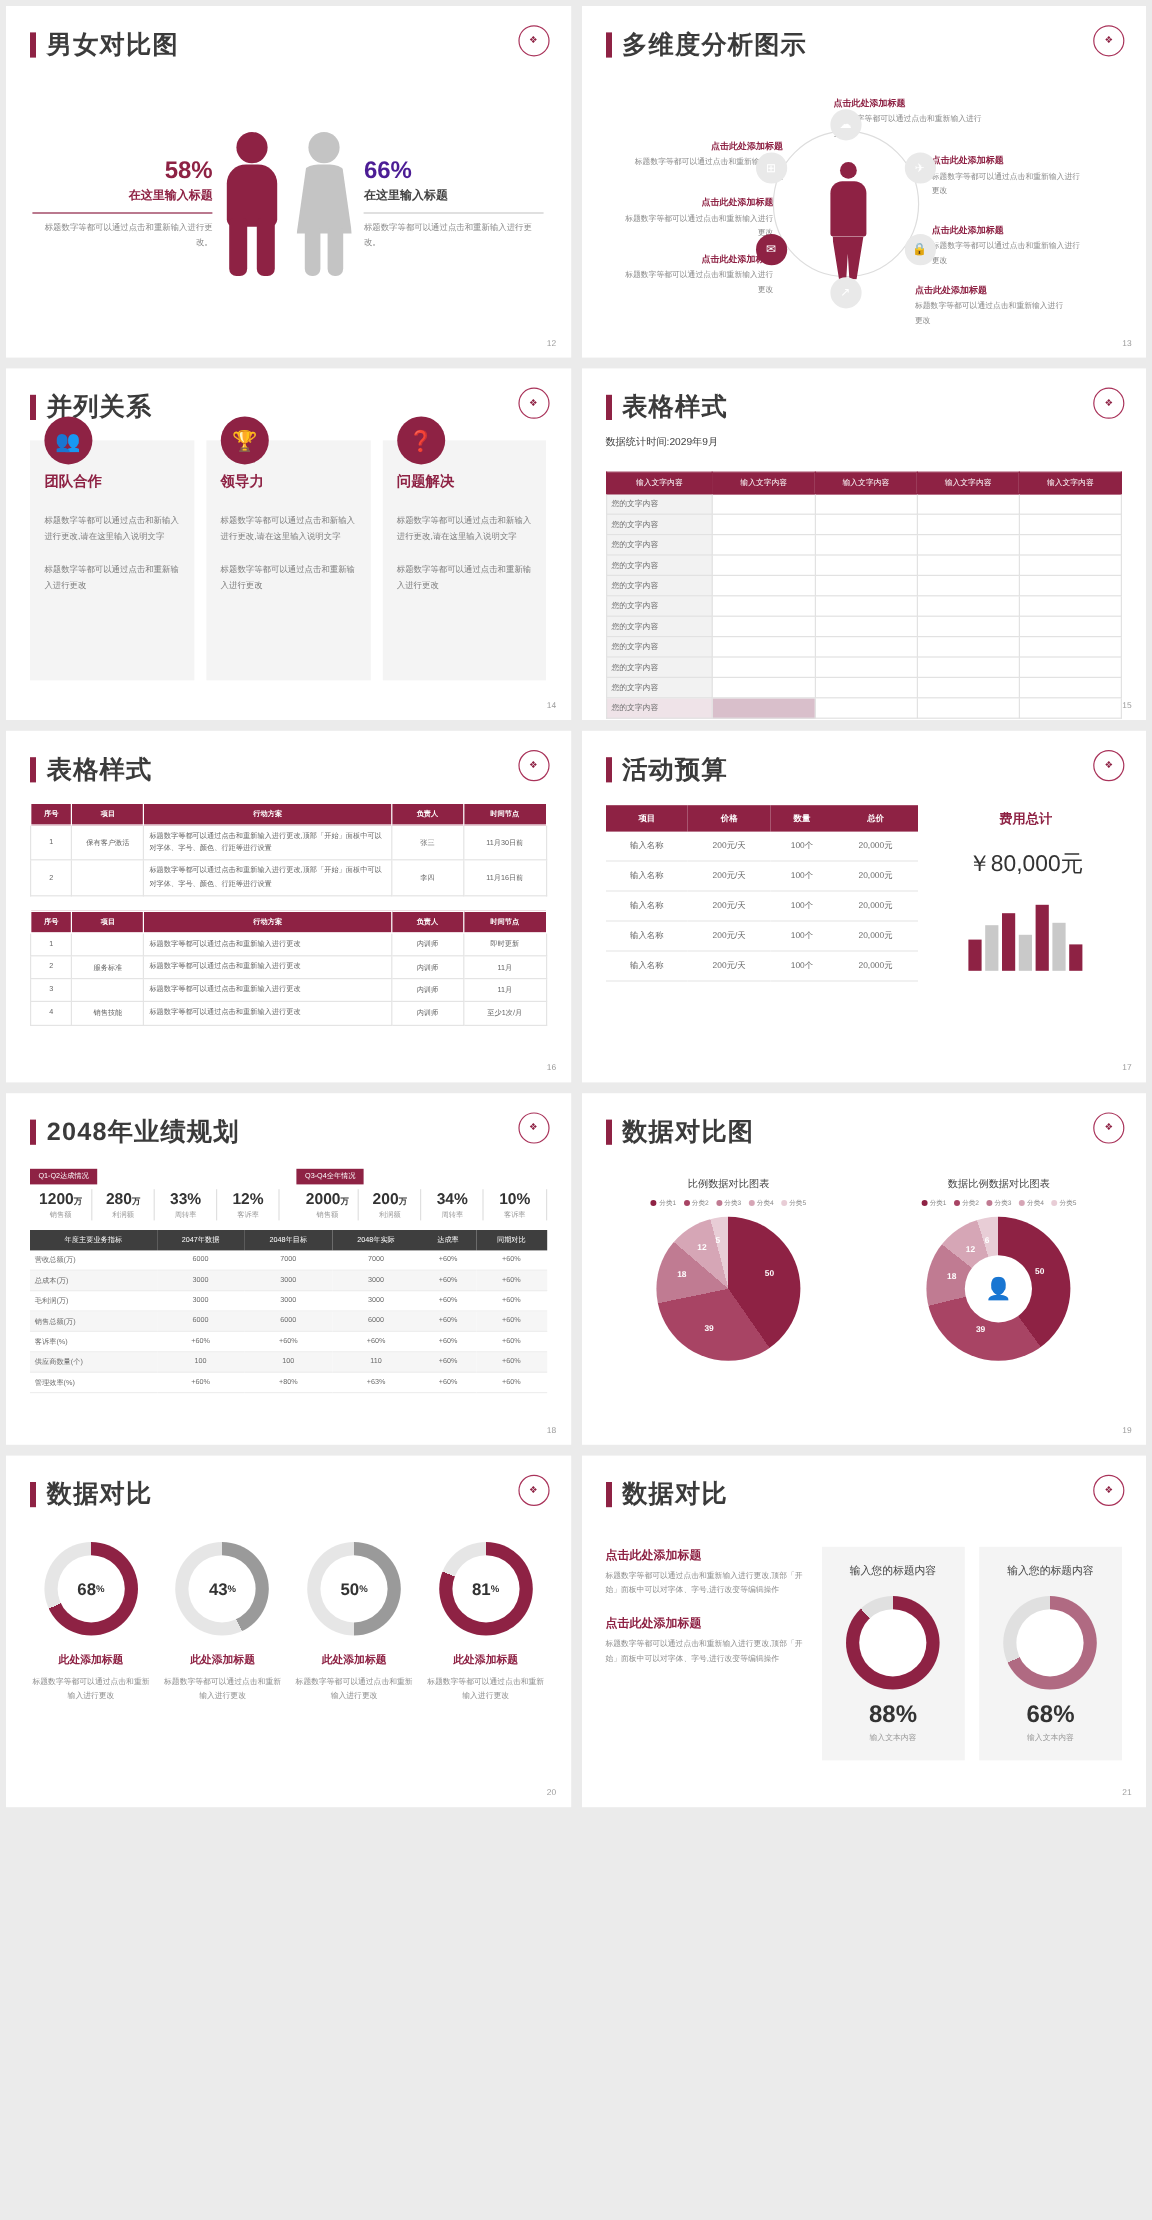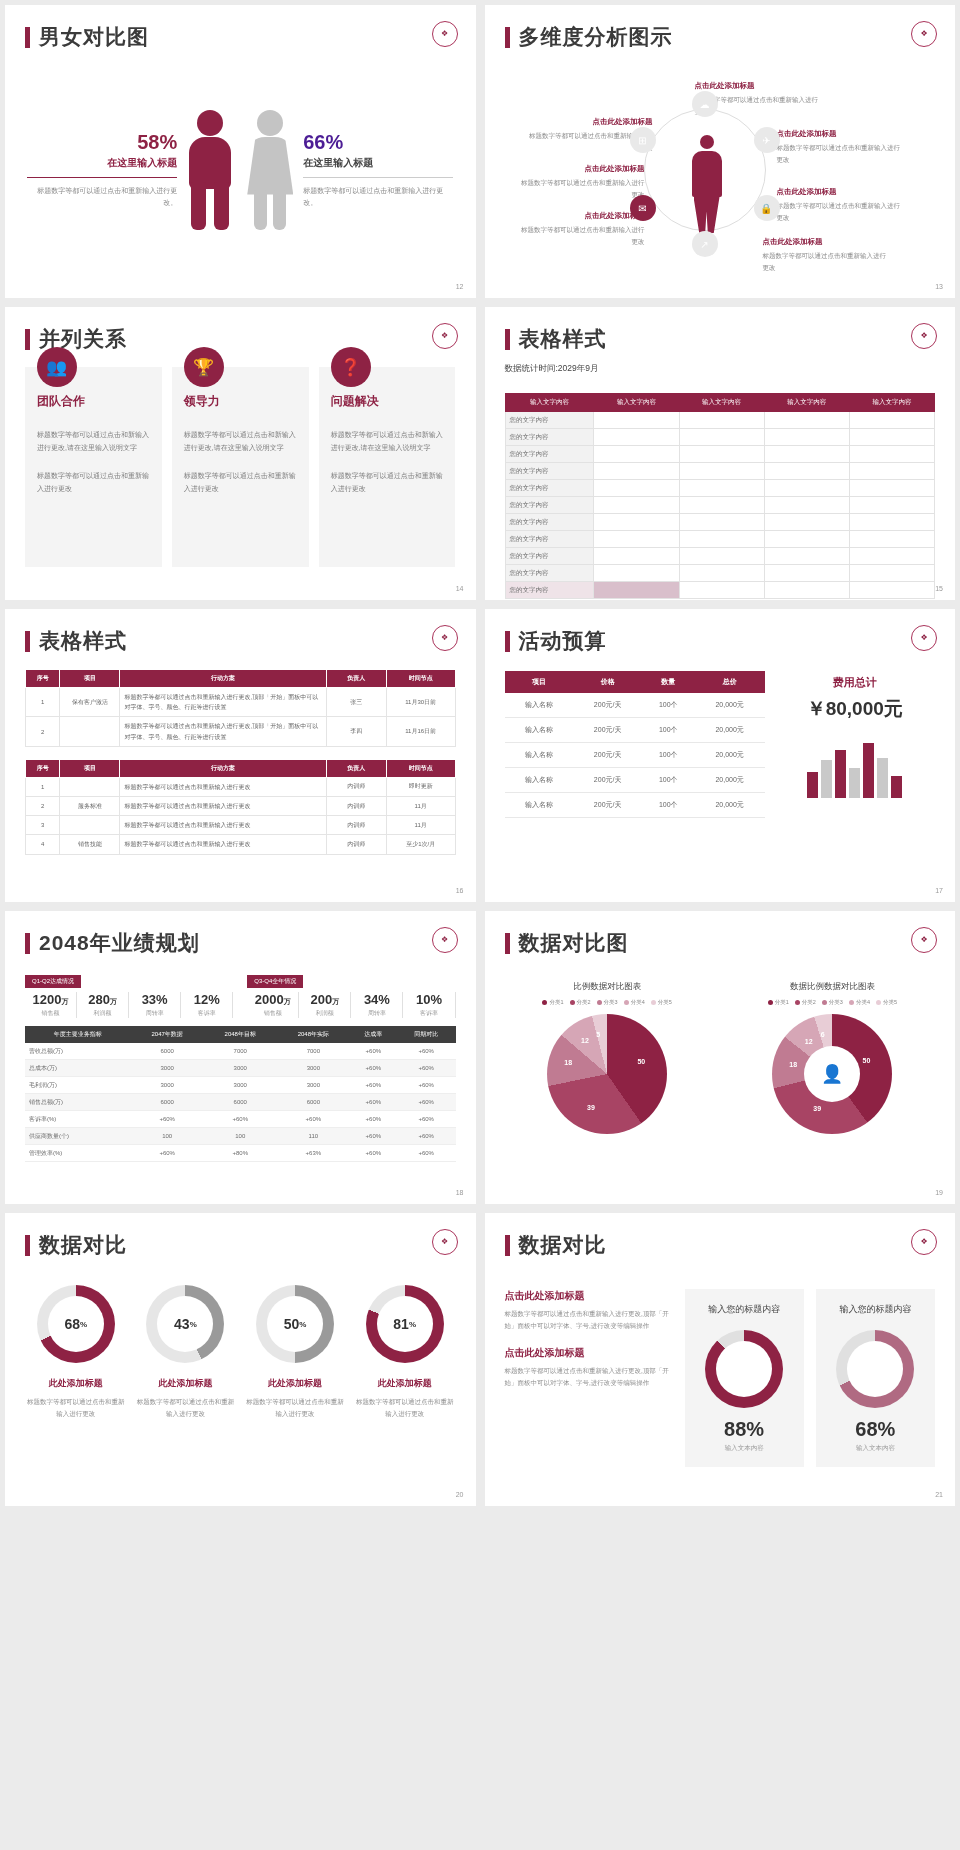--- a/index.html
+++ b/index.html
@@ -128,21 +128,21 @@
   table.t16 td { border: 1px solid #e4e4e4; padding: 4px 4px; color: #666; text-align: center; }
   table.t16 td.ln { text-align: left; line-height: 1.7; }
 
   
   .s17-row { display: flex; gap: 10px; margin-top: 16px; }
   table.t17 { border-collapse: collapse; font-size: 7px; width: 260px; }
   table.t17 th { background: #8e2244; color: #fff; padding: 6px 4px; font-weight: bold; }
   table.t17 td { border-bottom: 1px solid #e8e8e8; padding: 7px 6px; color: #666; text-align: center; }
   .s17-total { flex: 1; text-align: center; padding-top: 4px; }
   .s17-total .lb { font-size: 11px; color: #8e2244; font-weight: bold; }
-  .s17-total .vl { font-size: 19px; color: #333; font-weight: bold; margin-top: 6px; }
+  .s17-total .vl { font-size: 19px; color: #333; font-weight: normal; margin-top: 17px; }
   .city { margin-top: 16px; display: flex; align-items: flex-end; justify-content: center; gap: 3px; height: 60px; }
   .city i { display: block; width: 11px; background: #8e2244; }
   .city i.g { background: #c9c9c9; }
 
   
   .s18-tag { display: inline-block; background: #8e2244; color: #fff; font-size: 6px; padding: 2px 7px; margin-bottom: 4px; }
   .s18-grp { display: flex; flex: 1; }
   .kpi { flex: 1; text-align: center; padding: 0 2px; border-right: 1px solid #e0e0e0; }
   .kpi .v { font-size: 13px; font-weight: bold; color: #333; }
   .kpi .v small { font-size: 7px; }

